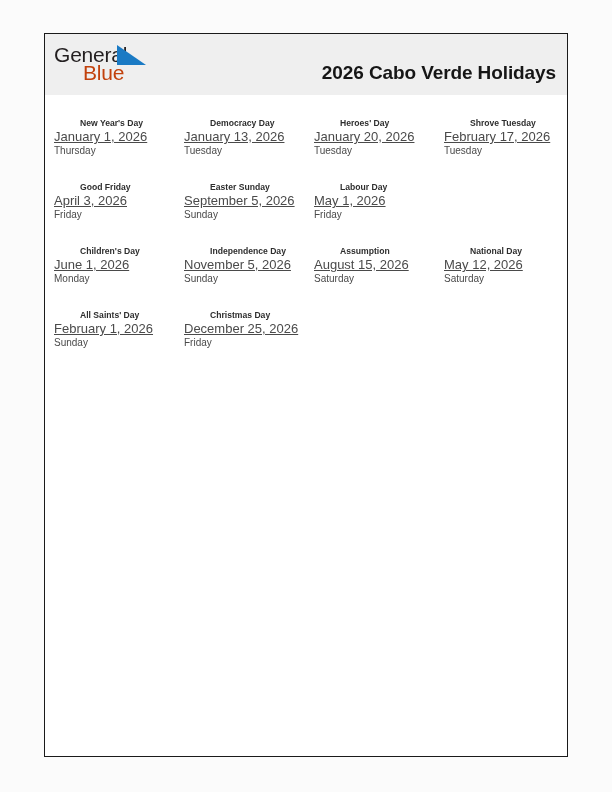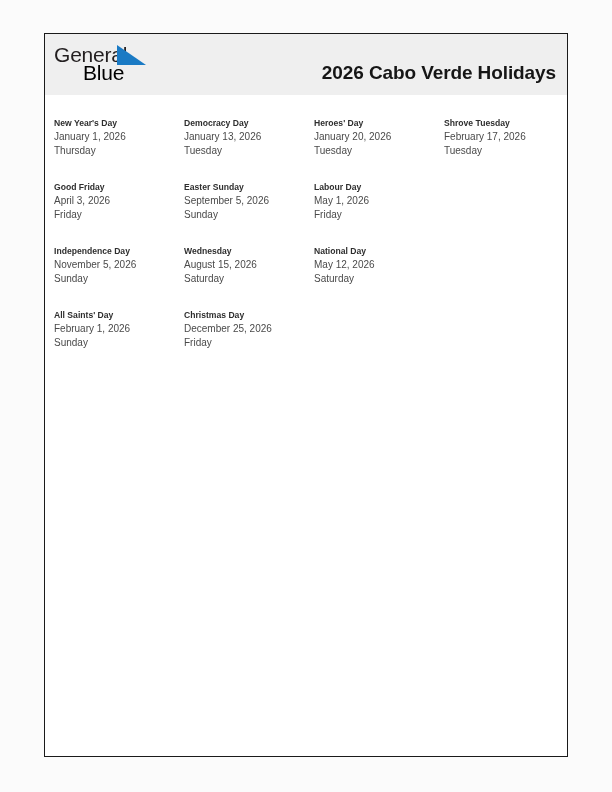--- a/index.html
+++ b/index.html
@@ -56,21 +56,21 @@
     letter-spacing: -0.2px;
     font-family: "Liberation Sans", sans-serif;
     white-space: nowrap;
   }
   .brand-blue {
     position: absolute;
     left: 29px;
     top: 18px;
     font-size: 21px;
     line-height: 24px;
-    color: #000000;
+    color: #c2410c;
     letter-spacing: -0.2px;
     font-family: "Liberation Sans", sans-serif;
     white-space: nowrap;
   }
   .brand-triangle {
     position: absolute;
     left: 63px;
     top: 2px;
     width: 29px;
     height: 20px;
@@ -105,26 +105,28 @@
     margin-left: 9px;
   }
   .holiday-cell.is-empty { visibility: hidden; }
 
   .holiday-name {
     font-size: 8.6px;
     font-weight: bold;
     color: #2e2e2e;
     line-height: 14px;
     white-space: nowrap;
+    margin-left: 26px;
   }
   .holiday-date {
-    font-size: 10px;
+    font-size: 13px;
     color: #4a4a4a;
     line-height: 14px;
     white-space: nowrap;
+    text-decoration: underline;
   }
   .holiday-weekday {
     font-size: 10px;
     color: #4a4a4a;
     line-height: 14px;
     white-space: nowrap;
   }
 </style>
 </head>
 <body>
@@ -184,26 +186,31 @@
       </div>
       <div class="holiday-cell">
         <div class="holiday-name">Labour Day</div>
         <div class="holiday-date">May 1, 2026</div>
         <div class="holiday-weekday">Friday</div>
       </div>
     </div>
 
     <div class="holiday-row">
       <div class="holiday-cell">
+        <div class="holiday-name">Children's Day</div>
+        <div class="holiday-date">June 1, 2026</div>
+        <div class="holiday-weekday">Monday</div>
+      </div>
+      <div class="holiday-cell">
         <div class="holiday-name">Independence Day</div>
         <div class="holiday-date">November 5, 2026</div>
         <div class="holiday-weekday">Sunday</div>
       </div>
       <div class="holiday-cell">
-        <div class="holiday-name">Wednesday</div>
+        <div class="holiday-name">Assumption</div>
         <div class="holiday-date">August 15, 2026</div>
         <div class="holiday-weekday">Saturday</div>
       </div>
       <div class="holiday-cell">
         <div class="holiday-name">National Day</div>
         <div class="holiday-date">May 12, 2026</div>
         <div class="holiday-weekday">Saturday</div>
       </div>
     </div>
 

